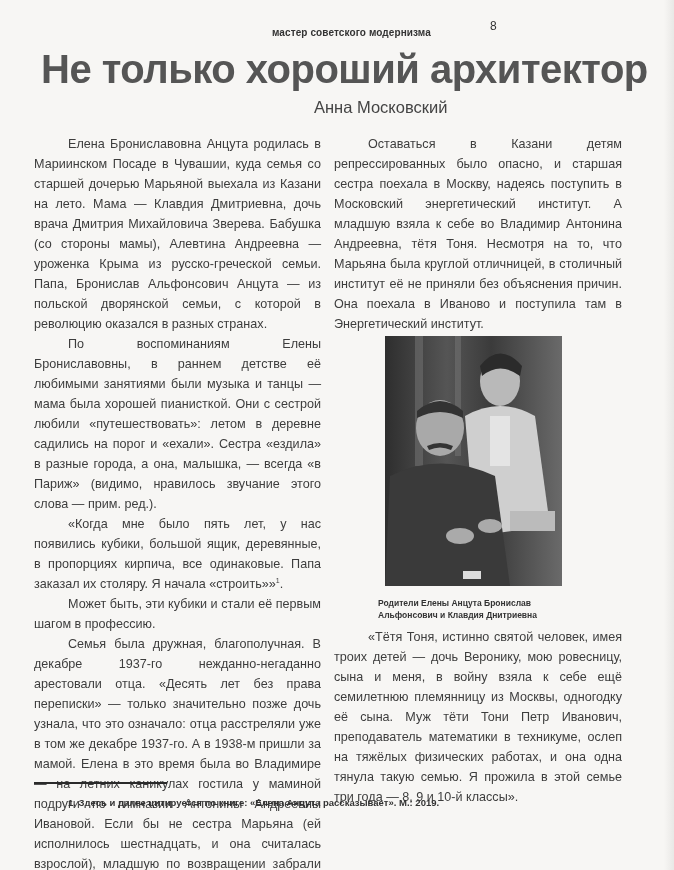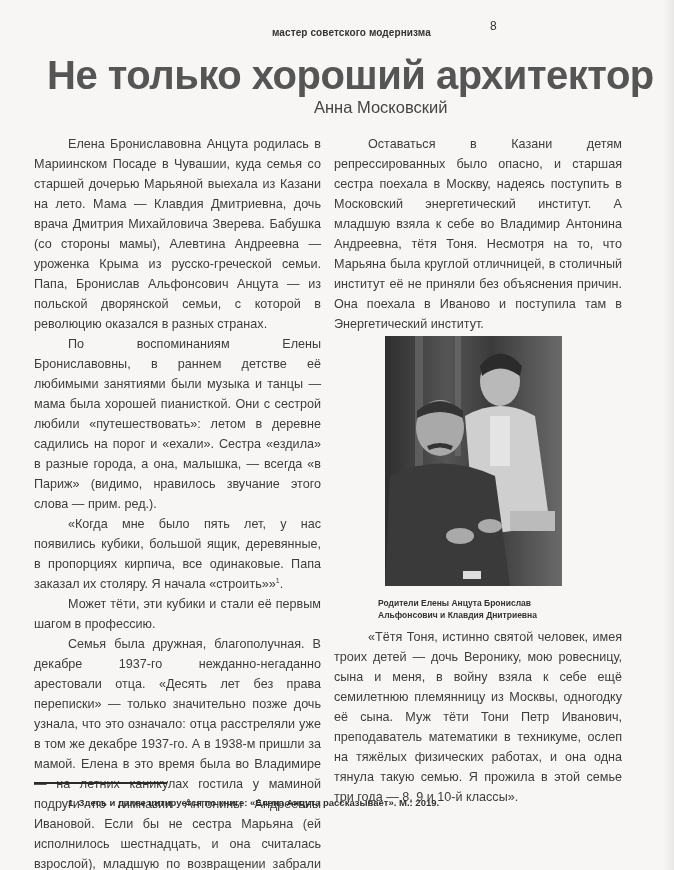--- a/index.html
+++ b/index.html
@@ -22,28 +22,28 @@
   .footnote{position:absolute;top:797px;left:32px;font-size:9.5px;font-weight:bold;color:#333;margin-left:36px;}
 </style>
 </head>
 <body>
 
 <div class="right-edge"></div>
 
 <div class="running-head">мастер советского модернизма</div>
 <div class="page-num">8</div>
 
-<h1 class="title" style="margin:7px;">Не только хороший архитектор</h1>
+<h1 class="title" style="margin:1px;">Не только хороший архитектор</h1>
 <div class="author">Анна Московский</div>
 
 <div class="col col-left">
   <p class="ind">Елена Брониславовна Анцута родилась в Мариинском Посаде в Чувашии, куда семья со старшей дочерью Марьяной выехала из Казани на лето. Мама — Клавдия Дмитриевна, дочь врача Дмитрия Михайловича Зверева. Бабушка (со стороны мамы), Алевтина Андреевна — уроженка Крыма из русско-греческой семьи. Папа, Бронислав Альфонсович Анцута — из польской дворянской семьи, с которой в революцию оказался в разных странах.</p>
   <p class="ind">По воспоминаниям Елены Брониславовны, в раннем детстве её любимыми занятиями были музыка и танцы — мама была хорошей пианисткой. Они с сестрой любили «путешествовать»: летом в деревне садились на порог и «ехали». Сестра «ездила» в разные города, а она, малышка, — всегда «в Париж» (видимо, нравилось звучание этого слова — прим. ред.).</p>
   <p class="ind"><span>«Когда мне было пять лет, у нас появились кубики, большой ящик, деревянные, в пропорциях кирпича, все одинаковые. Папа заказал их столяру. Я начала «строить»»</span><sup>1</sup><span>.</span></p>
-  <p class="ind">Может тёти, эти кубики и стали её первым шагом в профессию.</p>
+  <p class="ind">Может быть, эти кубики и стали её первым шагом в профессию.</p>
   <p class="ind">Семья была дружная, благополучная. В декабре 1937-го нежданно-негаданно арестовали отца. «Десять лет без права переписки» — только значительно позже дочь узнала, что это означало: отца расстреляли уже в том же декабре 1937-го. А в 1938-м пришли за мамой. Елена в это время была во Владимире — на летних каникулах гостила у маминой подруги по гимназии Антонины Андреевны Ивановой. Если бы не сестра Марьяна (ей исполнилось шестнадцать, и она считалась взрослой), младшую по возвращении забрали бы в детдом. Когда девочка вернулась в Казань, мамина сестра сумела оформить над ней опекунство. Все тяготы этого периода легли на плечи сестры. Из квартиры,</p>
 </div>
 
 <div class="col col-right">
   <p class="ind">Оставаться в Казани детям репрессированных было опасно, и старшая сестра поехала в Москву, надеясь поступить в Московский энергетический институт. А младшую взяла к себе во Владимир Антонина Андреевна, тётя Тоня. Несмотря на то, что Марьяна была круглой отличницей, в столичный институт её не приняли без объяснения причин. Она поехала в Иваново и поступила там в Энергетический институт.</p>
 </div>
 
 <div class="photo">
   <svg width="177" height="250" viewBox="0 0 177 250">
     <defs>

